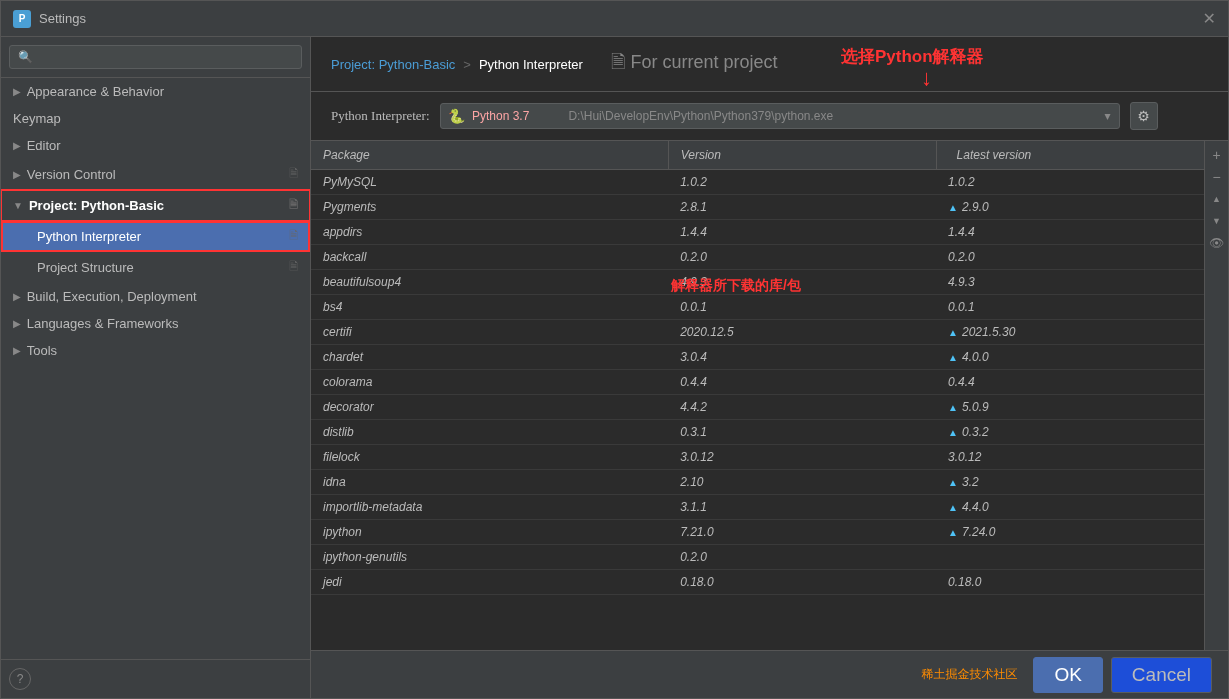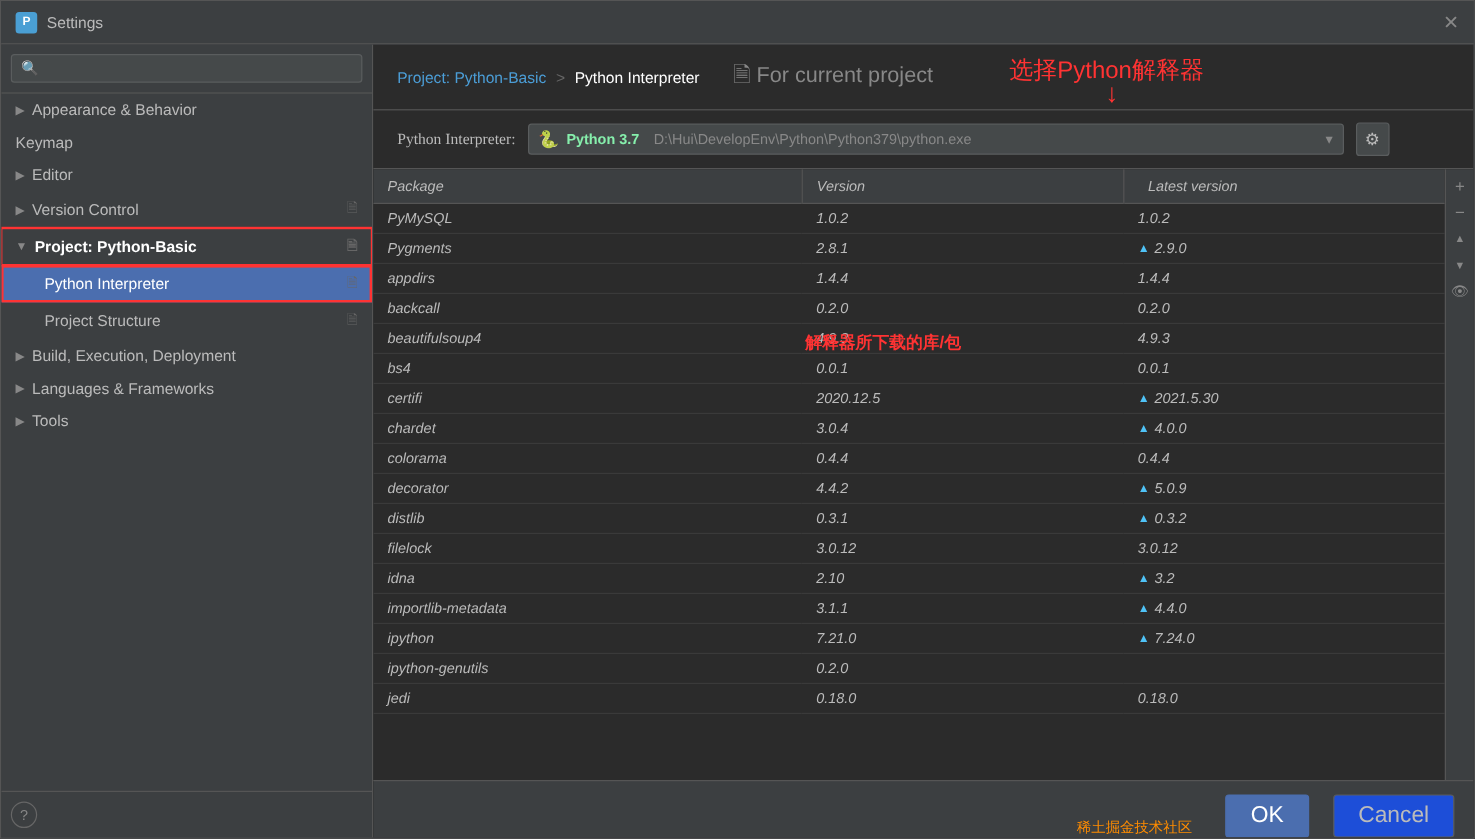--- a/index.html
+++ b/index.html
@@ -201,20 +201,21 @@
       position: relative;
     }
     .interpreter-select .python-icon {
       font-size: 14px;
     }
     .interpreter-select .path {
       flex: 1;
       overflow: hidden;
       text-overflow: ellipsis;
       white-space: nowrap;
+      margin-left: 27px;
     }
     .interpreter-select .chevron {
       color: #888;
       margin-left: auto;
     }
     .interpreter-settings-btn {
       width: 28px;
       height: 28px;
       background: #45494a;
       border: 1px solid #5a5d5e;
@@ -296,24 +297,24 @@
       align-items: center;
       justify-content: center;
       border-radius: 2px;
     }
     
     .bottom-bar {
       height: 48px;
       background: #3c3f41;
       border-top: 1px solid #555;
       display: flex;
-      align-items: flex-end;
+      align-items: center;
       justify-content: flex-end;
       padding: 0 16px;
-      gap: 20px;
+      gap: 8px;
       flex-shrink: 0;
     }
     .btn {
       padding: 6px 20px;
       border-radius: 3px;
       font-size: 19px;
       cursor: pointer;
       border: 1px solid #5a5d5e;
     }
     .btn-ok {
@@ -340,22 +341,22 @@
       z-index: 100;
     }
     .ann-arrow {
       position: absolute;
       color: #ff3333;
       font-size: 22px;
     }
     .ann-text {
       position: absolute;
       color: #ff3333;
-      font-size: 20px;
-      font-weight: normal;
+      font-size: 17px;
+      font-weight: bold;
       white-space: nowrap;
     }
     .ann-text2 {
       position: absolute;
       color: #ff3333;
       font-size: 14px;
       font-weight: bold;
       white-space: nowrap;
     }
     
@@ -467,21 +468,21 @@
           <span class="breadcrumb-sep">&gt;</span>
           <span class="breadcrumb-current">Python Interpreter</span>
           <span class="breadcrumb-note">🗎 For current project</span>
         </div>
       </div>
 
       <div class="interpreter-row">
         <span class="interpreter-label">Python Interpreter:</span>
         <div class="interpreter-select" style="max-width: 680px;">
           <span class="python-icon">🐍</span>
-          <span style="color:#86efac; margin-right:6px;font-weight:bold;">Python 3.7</span>
+          <span style="color:#fca5a5; margin-right:6px;">Python 3.7</span>
           <span class="path" style="color:#888;">D:\Hui\DevelopEnv\Python\Python379\python.exe</span>
           <span class="chevron">▾</span>
         </div>
         <button class="interpreter-settings-btn">⚙</button>
       </div>
 
       <div class="table-wrapper">
         <div class="package-table">
           <table>
             <thead>

